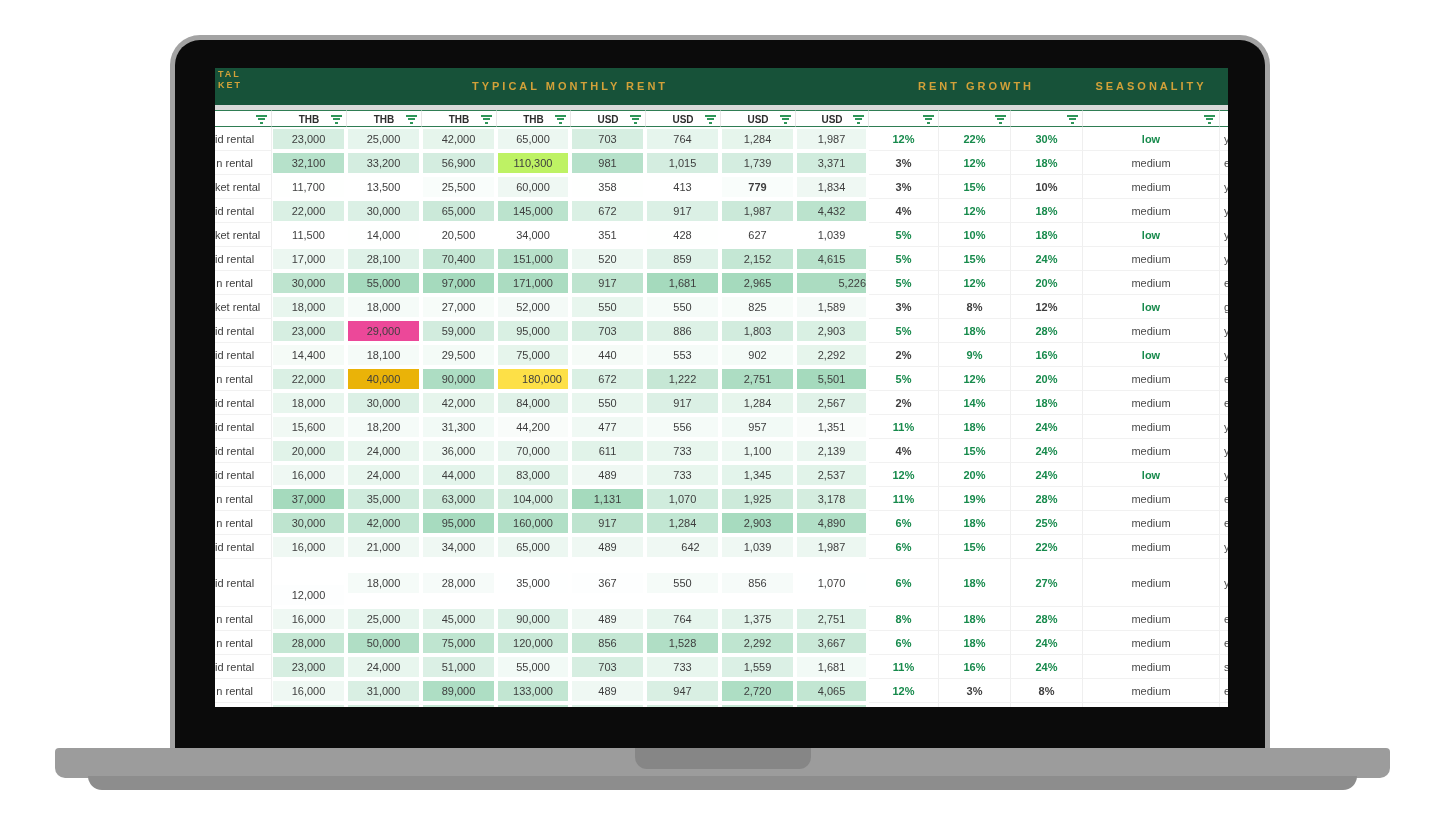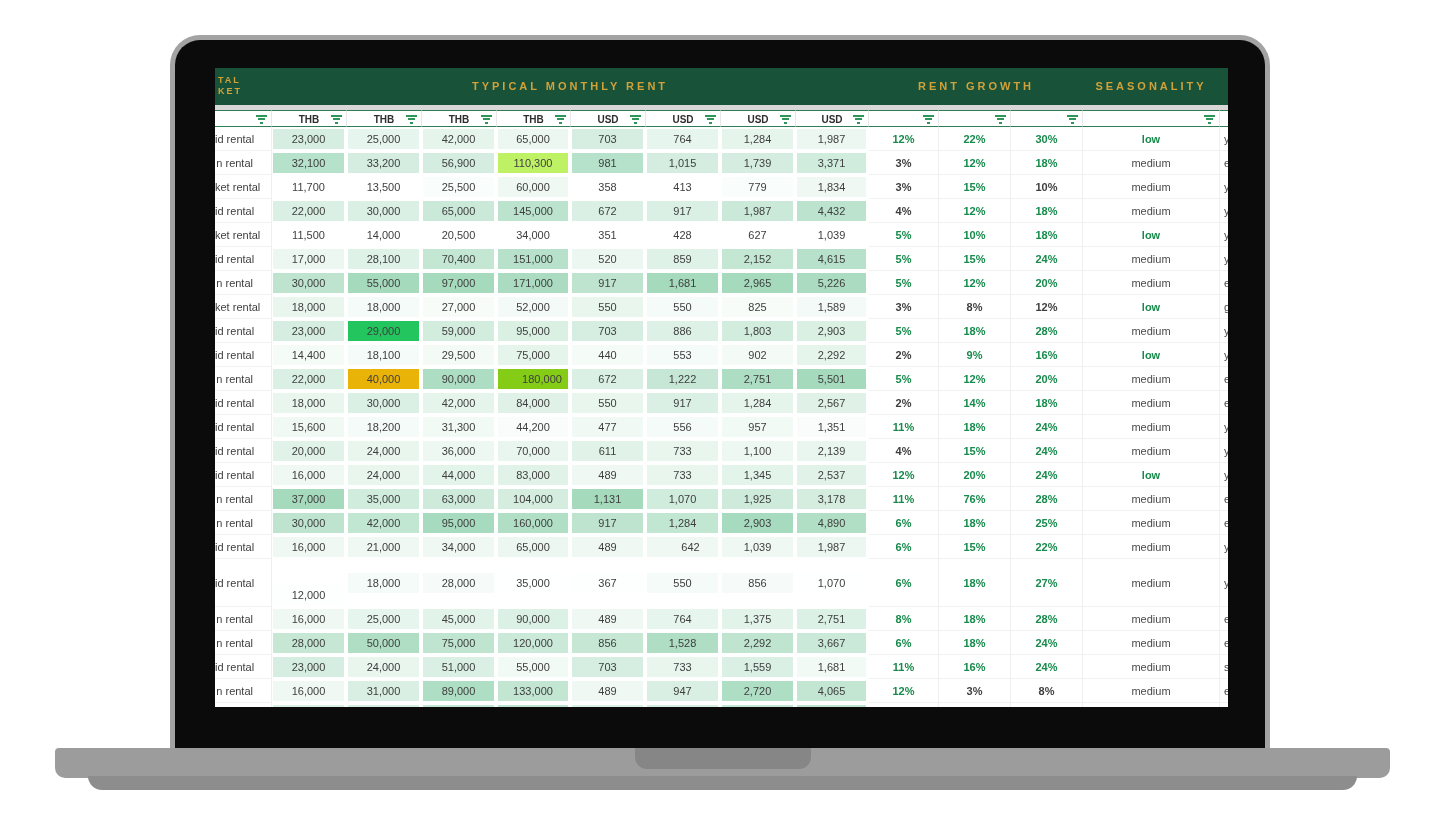--- a/index.html
+++ b/index.html
@@ -14,21 +14,21 @@
         background:#9c9c9c;border-radius:4px 4px 10px 10px;}
   .base-lip{position:absolute;left:88px;top:776px;width:1269px;height:14px;
         background:#8d8d8d;border-radius:0 0 16px 16px;}
   .notch{position:absolute;left:635px;top:748px;width:176px;height:21px;
         background:#868686;border-radius:0 0 12px 12px;}
 
   
   .screen{position:absolute;left:40px;top:28px;width:1013px;height:639px;
           background:#fff;overflow:hidden;}
   .band{position:relative;height:37px;background:#175239;}
-  .band .corner{position:absolute;left:3px;top:7px;color:#d2a139;font-size:9px;
+  .band .corner{position:absolute;left:3px;top:1px;color:#d2a139;font-size:9px;
                 font-weight:bold;letter-spacing:2px;line-height:11px;}
   .band .btitle{position:absolute;top:12px;transform:translateX(-50%);
                 color:#d2a139;font-size:11px;font-weight:bold;letter-spacing:3px;white-space:nowrap;}
   .t1{left:355px;} .t2{left:761px;} .t3{left:936px;}
   .graybar{height:5px;background:#d8d8d8;}
 
   table{border-collapse:separate;border-spacing:0;table-layout:fixed;width:1045px;
         font-size:11px;color:#3e3e3e;}
   td{padding:0;margin:0;text-align:center;vertical-align:middle;overflow:hidden;white-space:nowrap;background:#fff;}
   tr.sub td{height:17px;font-size:10px;color:#5a5a5a;border-right:1px solid #e4e4e4;}
@@ -189,21 +189,21 @@
               <td class="heat">
                 <span class="fill" style="background: rgb(239, 248, 243);">60,000</span>
               </td>
               <td class="heat">
                 <span class="fill" style="background: rgb(254, 255, 254);">358</span>
               </td>
               <td class="heat">
                 <span class="fill" style="background: rgb(255, 255, 255);">413</span>
               </td>
               <td class="heat">
-                <span class="fill" style="background: rgb(249, 253, 251);">779</span>
+                <span class="fill" style="background: rgb(249, 253, 251); font-weight: bold;">779</span>
               </td>
               <td class="heat">
                 <span class="fill" style="background: rgb(239, 248, 243);">1,834</span>
               </td>
               <td class="pct pct-b">3%</td>
               <td class="pct pct-g">15%</td>
               <td class="pct pct-b">10%</td>
               <td class="seas-norm">medium</td>
               <td class="nextcol">y</td>
             </tr>
@@ -320,21 +320,21 @@
               <td class="heat">
                 <span class="fill" style="background: rgb(190, 228, 207);">917</span>
               </td>
               <td class="heat">
                 <span class="fill" style="background: rgb(165, 218, 189);">1,681</span>
               </td>
               <td class="heat">
                 <span class="fill" style="background: rgb(165, 218, 189);">2,965</span>
               </td>
               <td class="heat">
-                <span class="fill" style="background: rgb(171, 220, 193);">5,226</span>
+                <span class="fill" style="background: rgb(171, 220, 193); text-align: right;">5,226</span>
               </td>
               <td class="pct pct-g">5%</td>
               <td class="pct pct-g">12%</td>
               <td class="pct pct-g">20%</td>
               <td class="seas-norm">medium</td>
               <td class="nextcol">e</td>
             </tr>
             <tr class="data">
               <td class="lbl">ket rental</td>
               <td class="heat">
@@ -366,21 +366,21 @@
               <td class="pct pct-b">12%</td>
               <td class="seas-hot">low</td>
               <td class="nextcol">g</td>
             </tr>
             <tr class="data">
               <td class="lbl">id rental</td>
               <td class="heat">
                 <span class="fill" style="background: rgb(214, 238, 225);">23,000</span>
               </td>
               <td class="heat">
-                <span class="fill" style="background: #22c55e;">29,000</span>
+                <span class="fill" style="background: #ec4899;">29,000</span>
               </td>
               <td class="heat">
                 <span class="fill" style="background: rgb(210, 236, 222);">59,000</span>
               </td>
               <td class="heat">
                 <span class="fill" style="background: rgb(217, 240, 227);">95,000</span>
               </td>
               <td class="heat">
                 <span class="fill" style="background: rgb(214, 238, 225);">703</span>
               </td>
@@ -436,21 +436,21 @@
               <td class="heat">
                 <span class="fill" style="background: rgb(218, 240, 228);">22,000</span>
               </td>
               <td class="heat">
                 <span class="fill" style="background: #eab308;">40,000</span>
               </td>
               <td class="heat">
                 <span class="fill" style="background: rgb(173, 221, 195);">90,000</span>
               </td>
               <td class="heat">
-                <span class="fill" style="background: #84cc16; padding-left: 18px;">180,000</span>
+                <span class="fill" style="background: #fde047; padding-left: 18px;">180,000</span>
               </td>
               <td class="heat">
                 <span class="fill" style="background: rgb(218, 240, 228);">672</span>
               </td>
               <td class="heat">
                 <span class="fill" style="background: rgb(198, 231, 213);">1,222</span>
               </td>
               <td class="heat">
                 <span class="fill" style="background: rgb(173, 221, 195);">2,751</span>
               </td>
@@ -611,21 +611,21 @@
               <td class="heat">
                 <span class="fill" style="background: rgb(208, 236, 221);">1,070</span>
               </td>
               <td class="heat">
                 <span class="fill" style="background: rgb(205, 234, 218);">1,925</span>
               </td>
               <td class="heat">
                 <span class="fill" style="background: rgb(212, 237, 223);">3,178</span>
               </td>
               <td class="pct pct-g">11%</td>
-              <td class="pct pct-g">76%</td>
+              <td class="pct pct-g">19%</td>
               <td class="pct pct-g">28%</td>
               <td class="seas-norm">medium</td>
               <td class="nextcol">e</td>
             </tr>
             <tr class="data">
               <td class="lbl">n rental</td>
               <td class="heat">
                 <span class="fill" style="background: rgb(190, 228, 207);">30,000</span>
               </td>
               <td class="heat">

